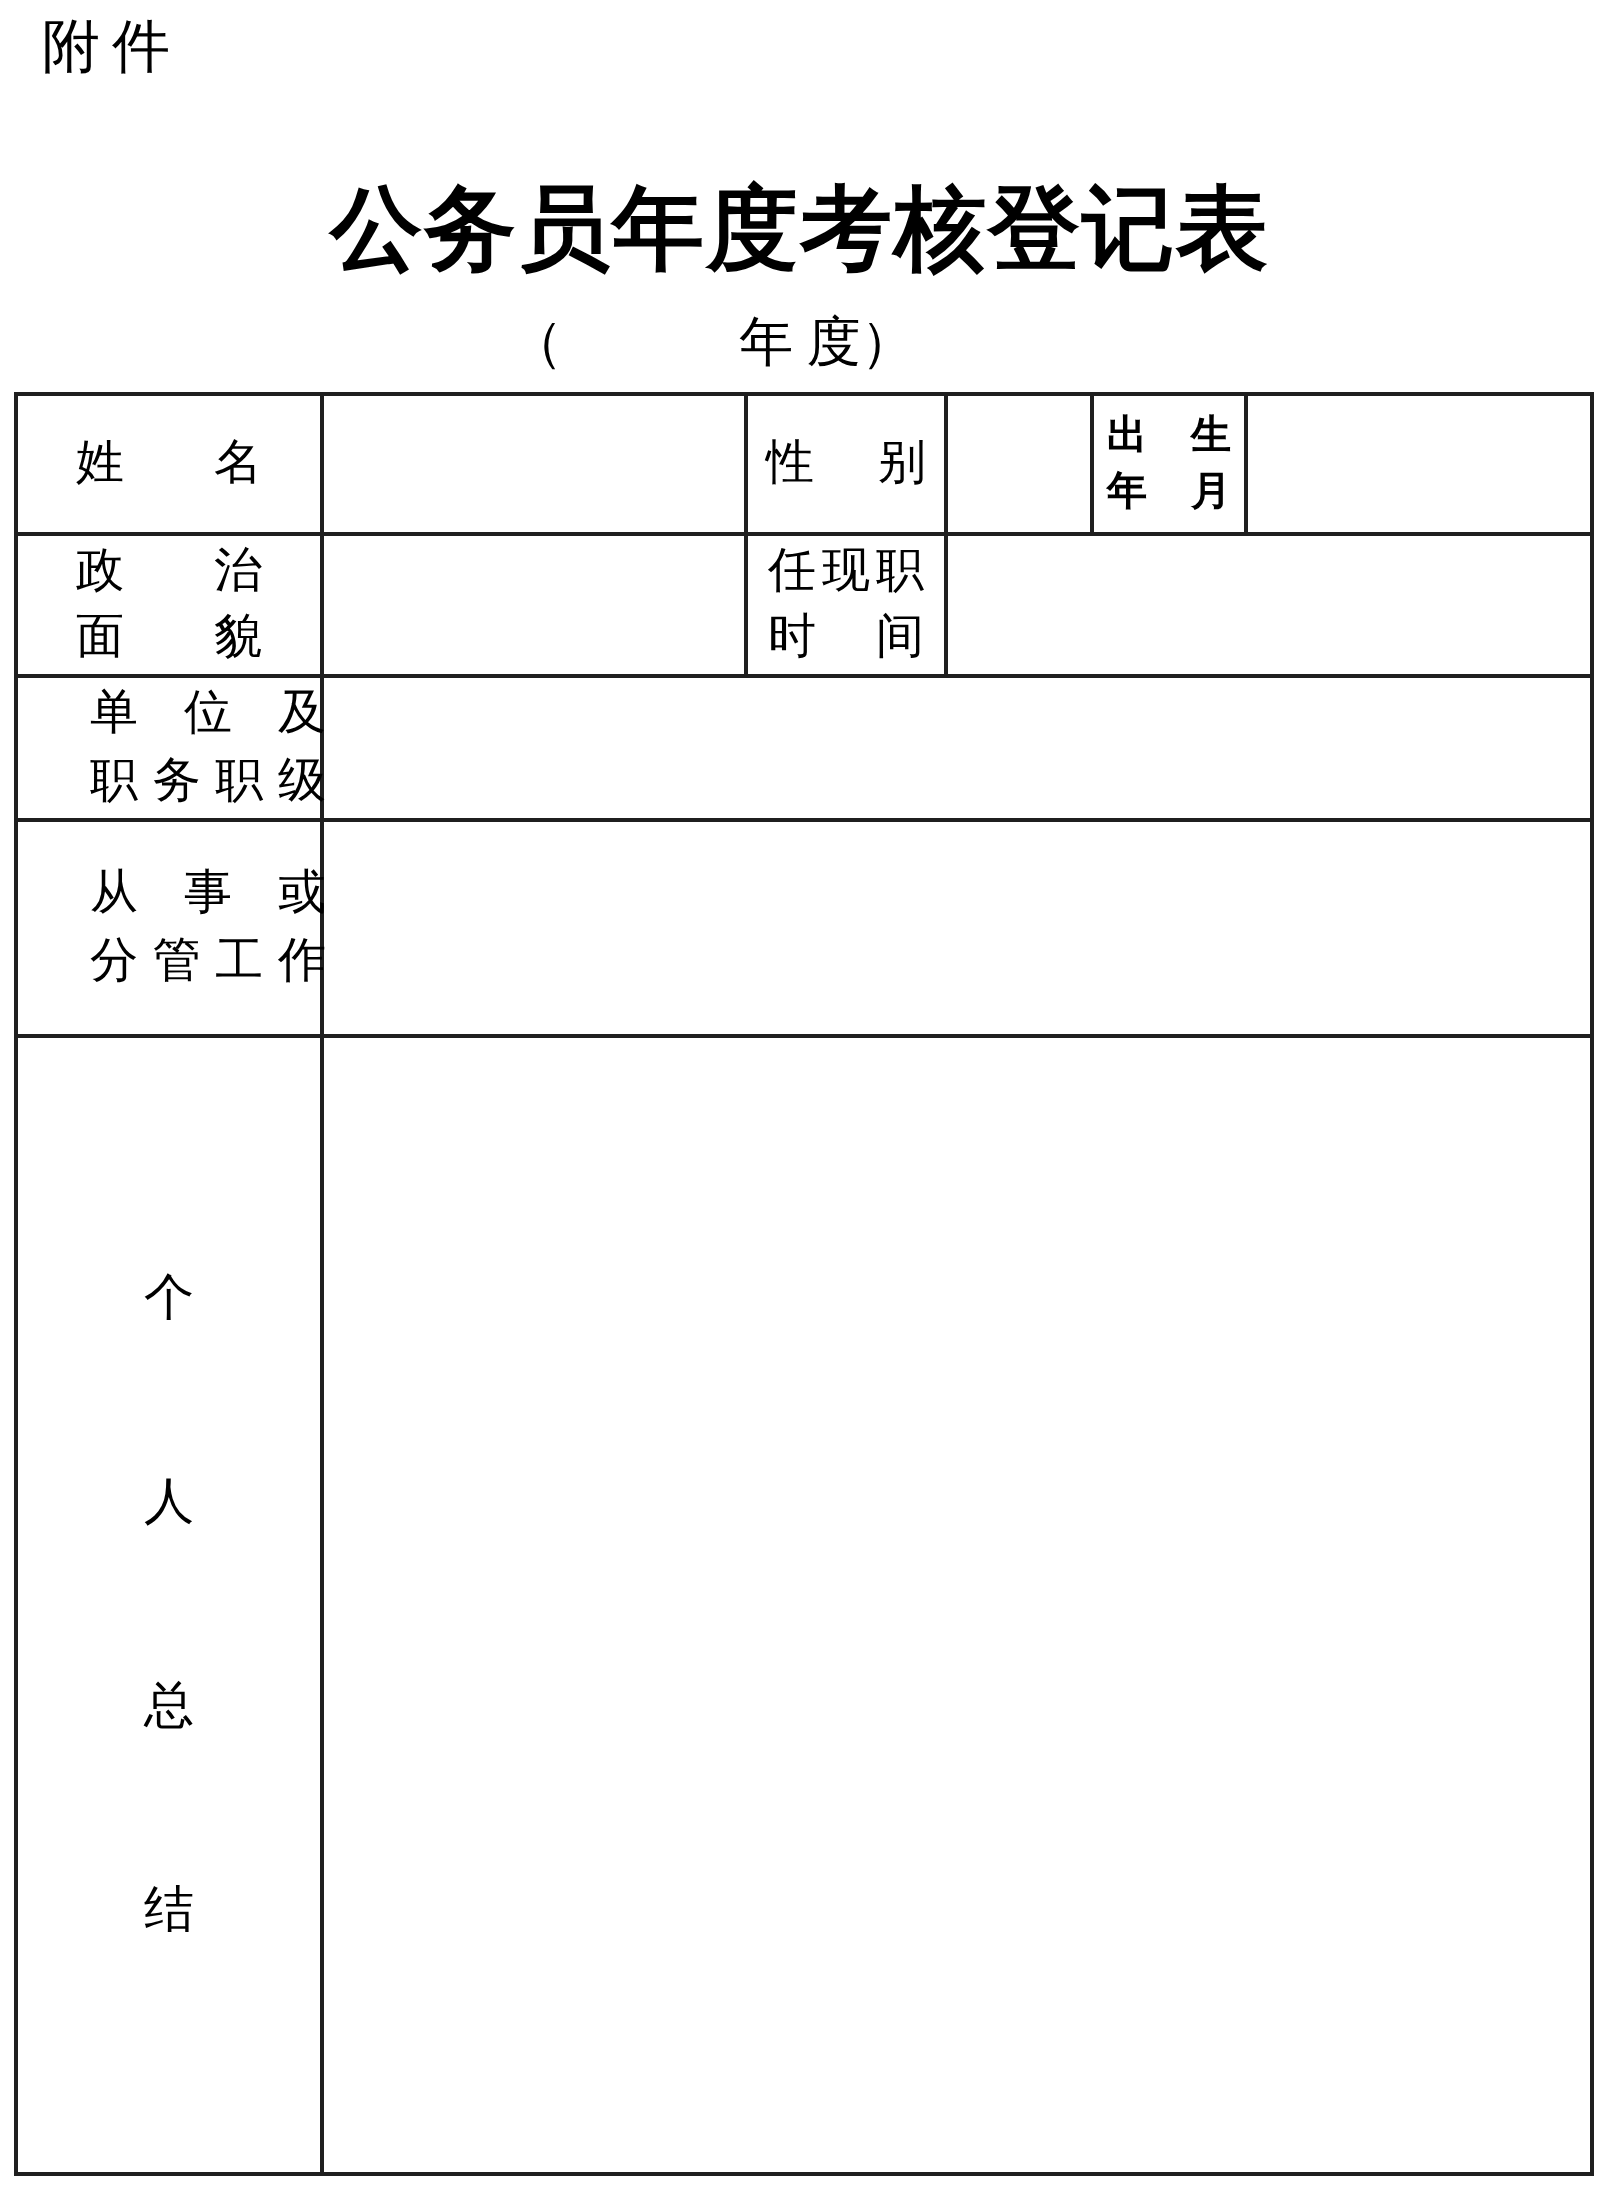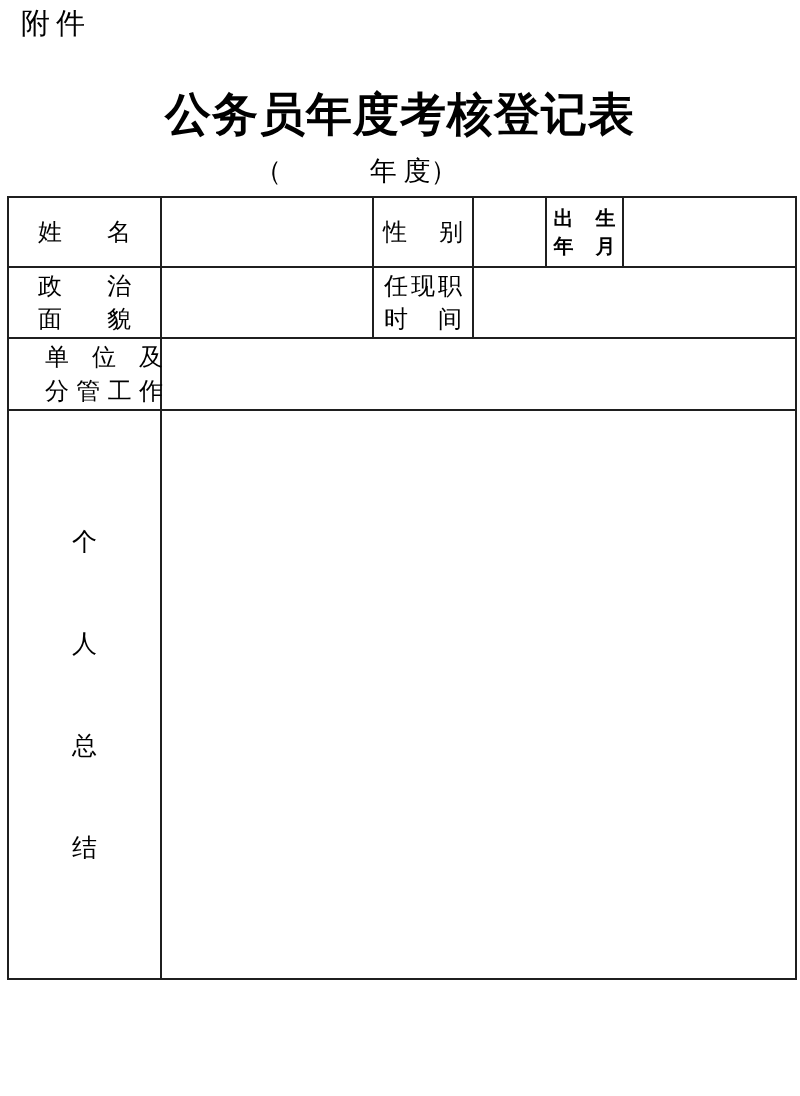--- a/index.html
+++ b/index.html
@@ -171,28 +171,39 @@
       </td>
       <td colspan="3">
         <div class="value-area"></div>
       </td>
     </tr>
 
     <tr class="r3" style="height:72px;">
       <td>
         <div class="lbl w118">
           <div class="jline">单 位 及</div>
+          <div class="jline">职务职级</div>
+        </div>
+      </td>
+      <td colspan="5">
+        <div class="value-area"></div>
+      </td>
+    </tr>
+
+    <tr class="r4" style="height:108px;">
+      <td>
+        <div class="lbl w118">
+          <div class="jline">从 事 或</div>
           <div class="jline">分管工作</div>
         </div>
       </td>
       <td colspan="5">
         <div class="value-area"></div>
       </td>
     </tr>
-
 
     <tr class="r5" style="height:569px;">
       <td>
         <div class="vlabel">
           <span>个</span>
           <span>人</span>
           <span>总</span>
           <span>结</span>
         </div>
       </td>

